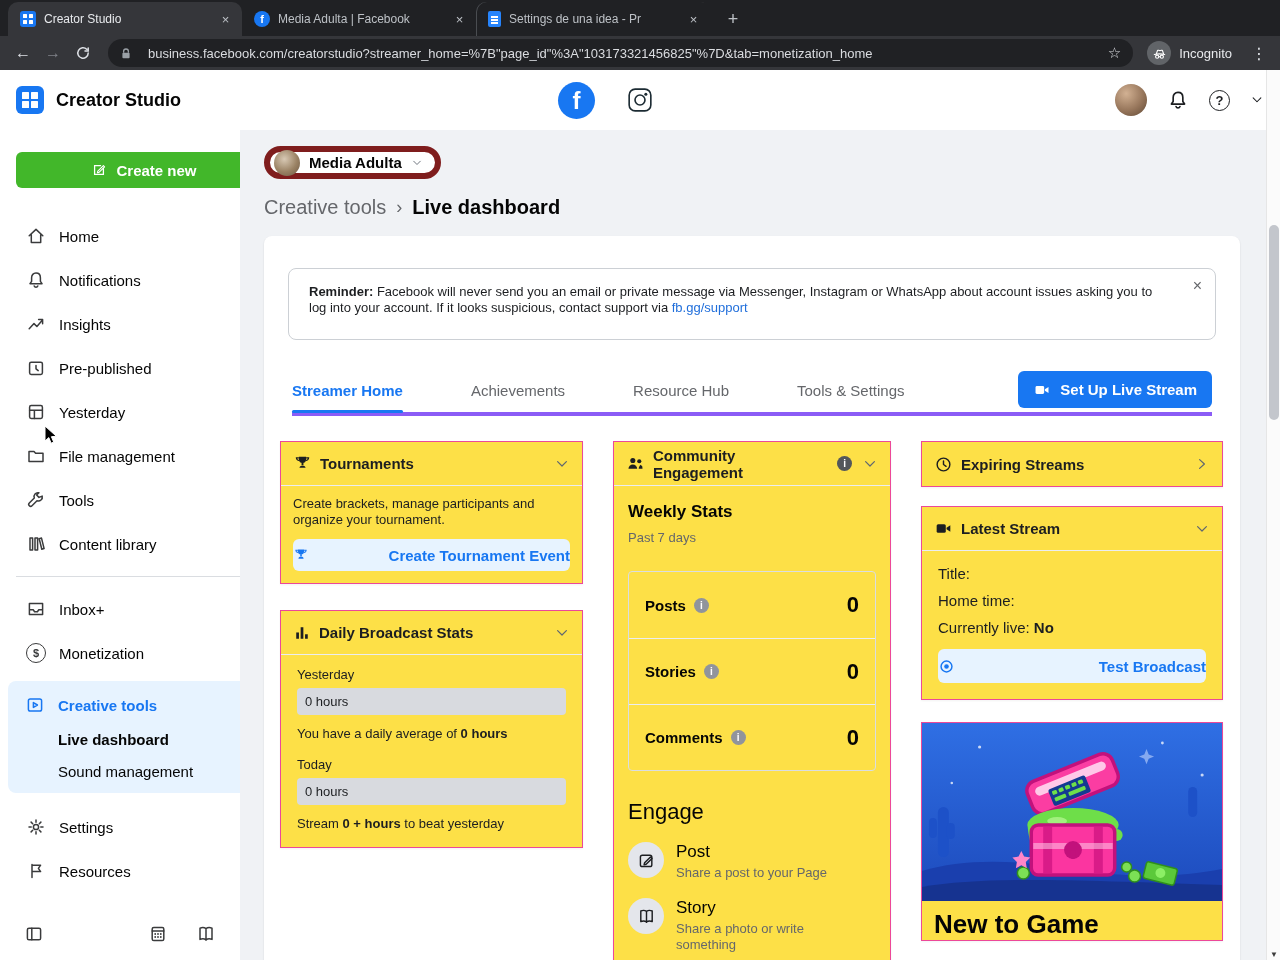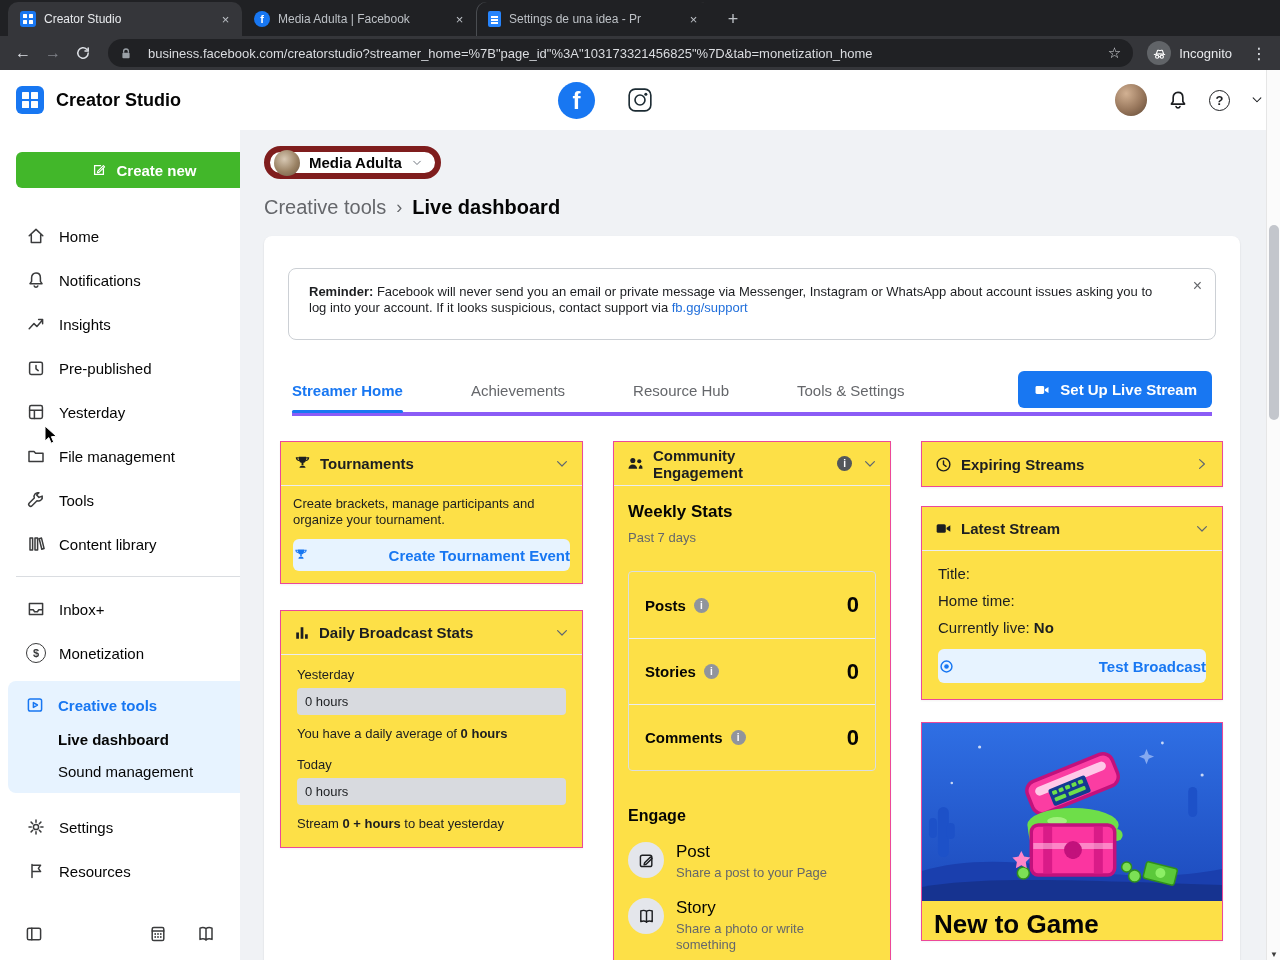--- a/index.html
+++ b/index.html
@@ -107,21 +107,21 @@
 
   .ce-panel{height:calc(100% + 20px)}
   .ce-body{padding:16px 14px}
   .ws-title{font-size:17px;font-weight:700}
   .ws-sub{font-size:13px;color:#65676b;margin-top:8px}
   .stats-box{margin-top:26px;border:1px solid #dadde1;border-radius:4px}
   .stat-row{height:66px;display:flex;align-items:center;justify-content:space-between;padding:0 16px}
   .stat-row + .stat-row{border-top:1px solid #ebedf0}
   .stat-label{font-size:15px;font-weight:600;display:flex;align-items:center;gap:8px}
   .stat-value{font-size:22px;font-weight:700}
-  .engage-title{font-size:16px;font-weight:700;margin-top:36px}
+  .engage-title{font-size:22px;font-weight:400;margin-top:28px}
   .engage-item{display:flex;gap:12px;margin-top:17px;cursor:pointer}
   .eng-circle{width:36px;height:36px;border-radius:50%;background:#e4e6eb;display:grid;place-items:center;color:#1c1e21;flex:none}
   .eng-label{font-size:17px;color:#050505}
   .eng-desc{font-size:13px;color:#65676b;margin-top:3px;max-width:168px;line-height:16px}
 
   .ls-panel{margin-top:19px}
   .ls-body{padding:14px 16px 16px;font-size:15px;color:#1c1e21}
   .ls-body .row{margin-bottom:10px}
   .ls-body .lite-btn{height:34px;margin-top:13px}
 

